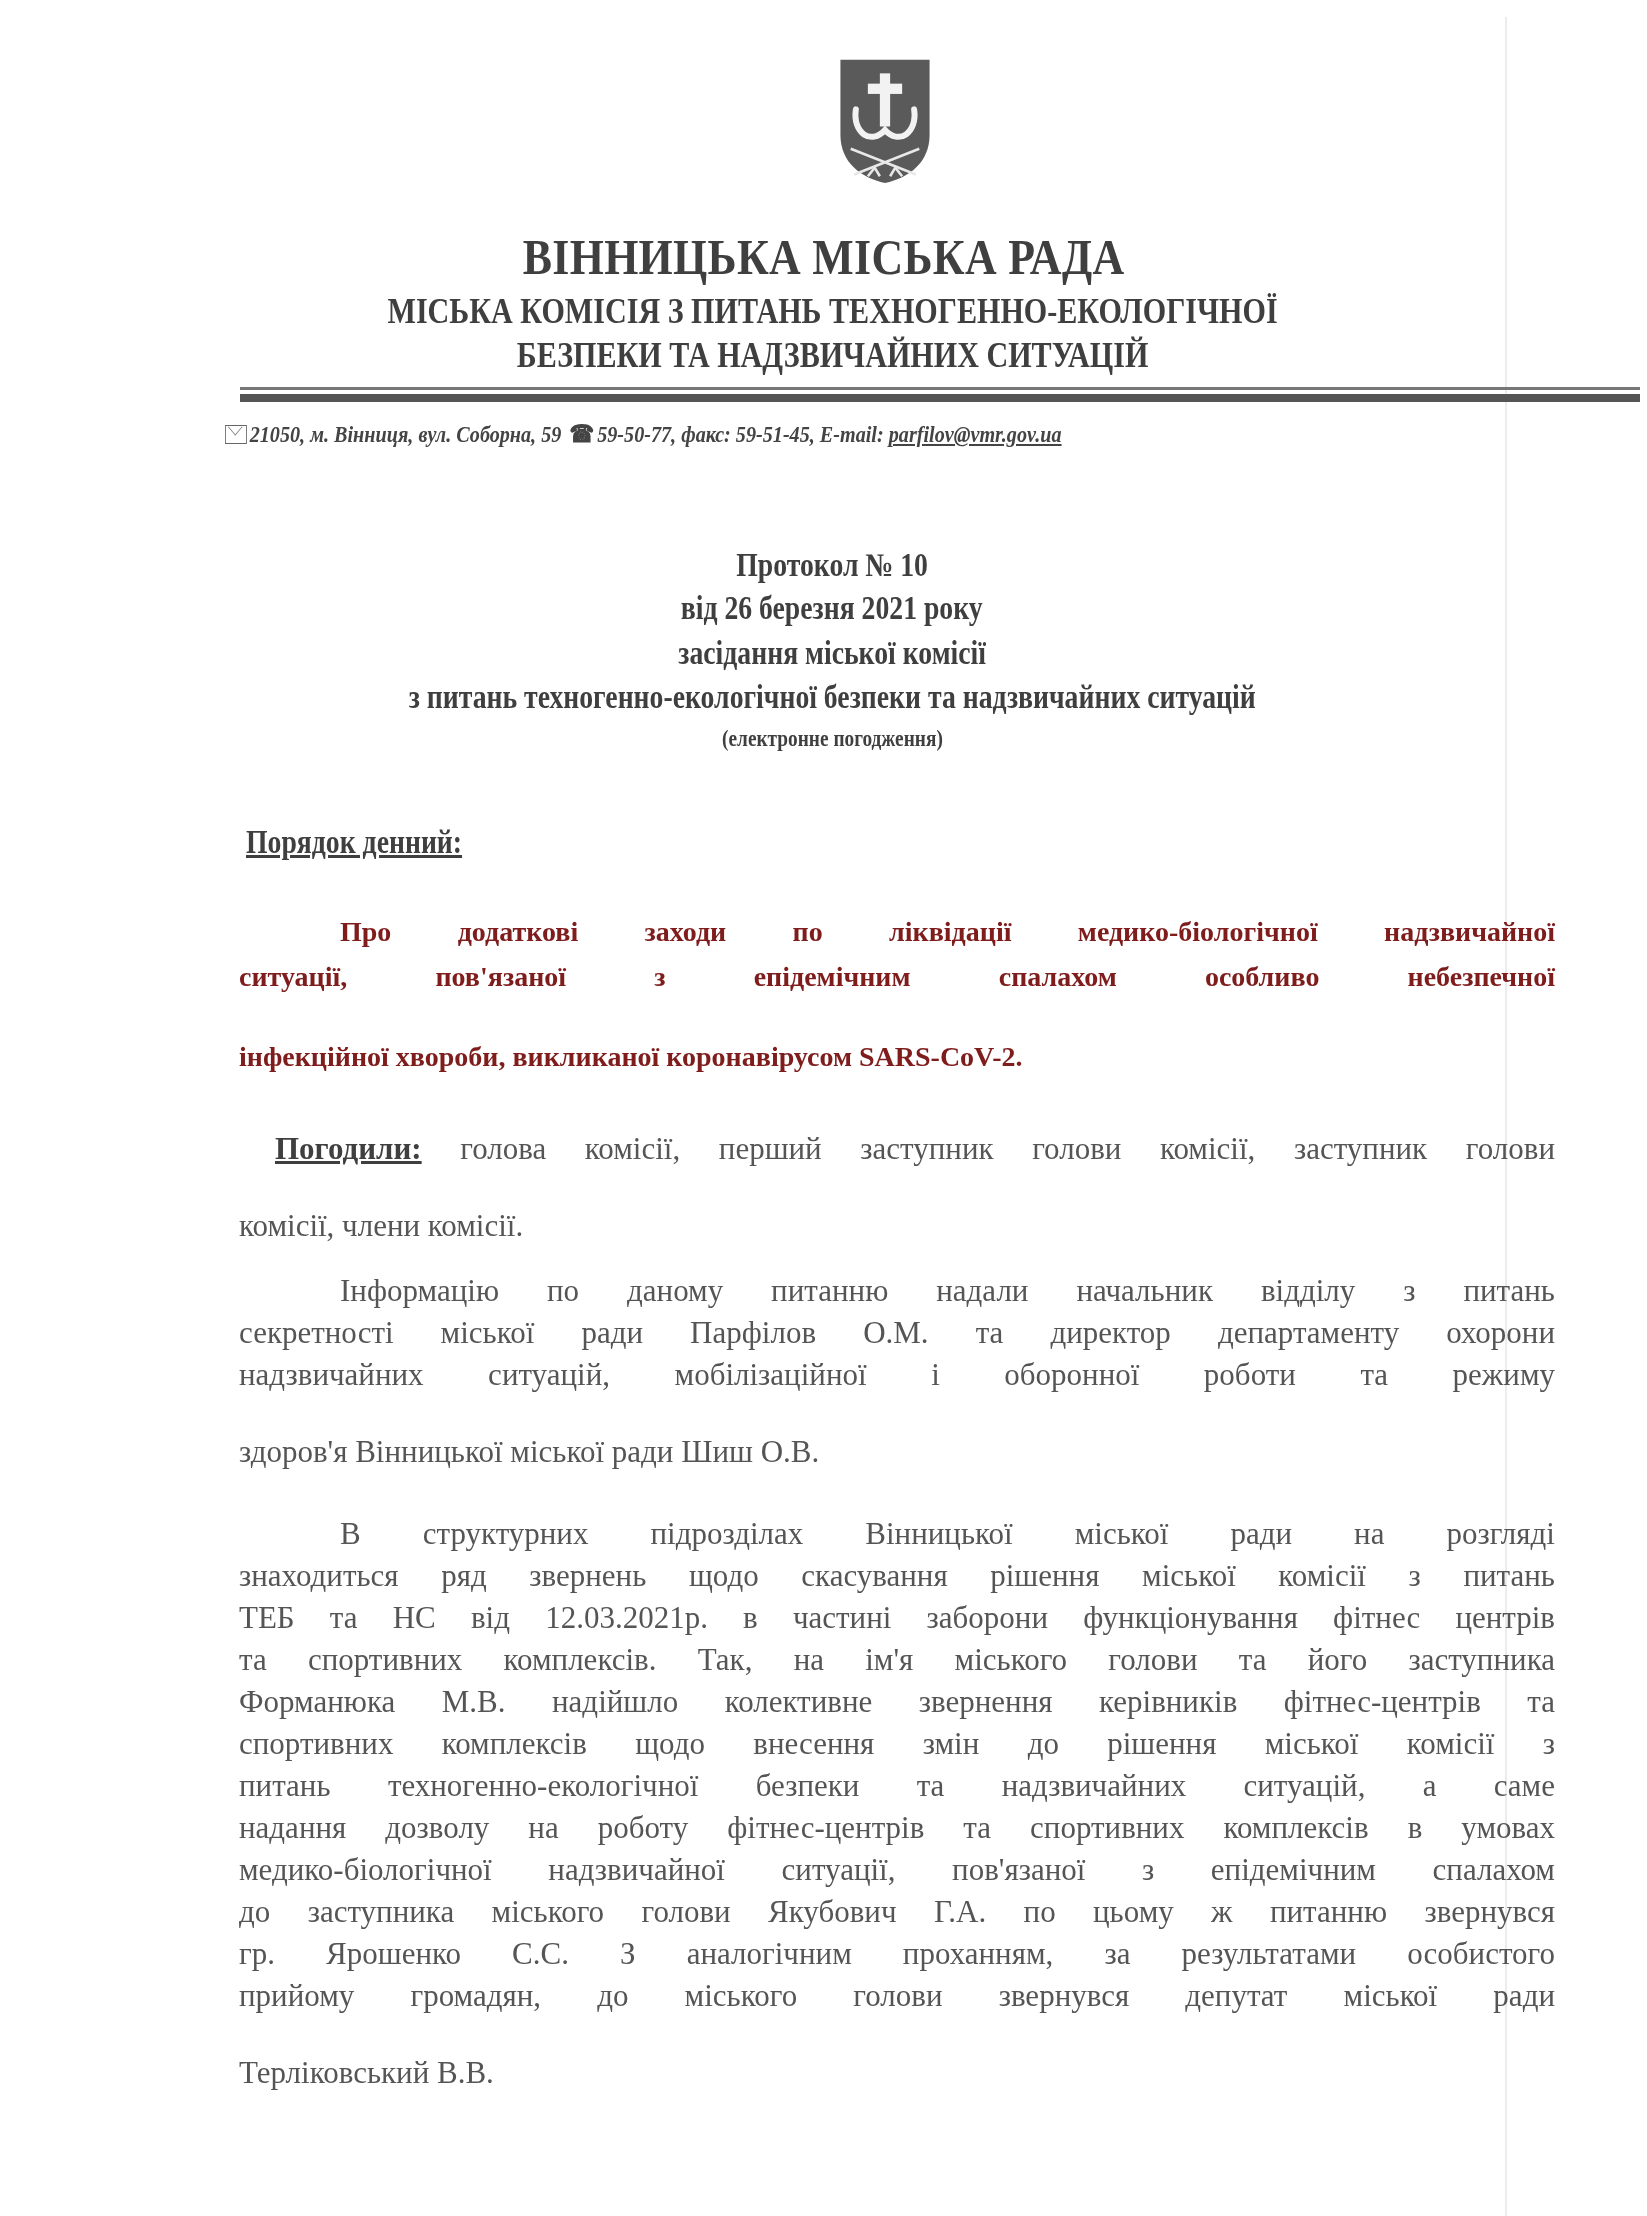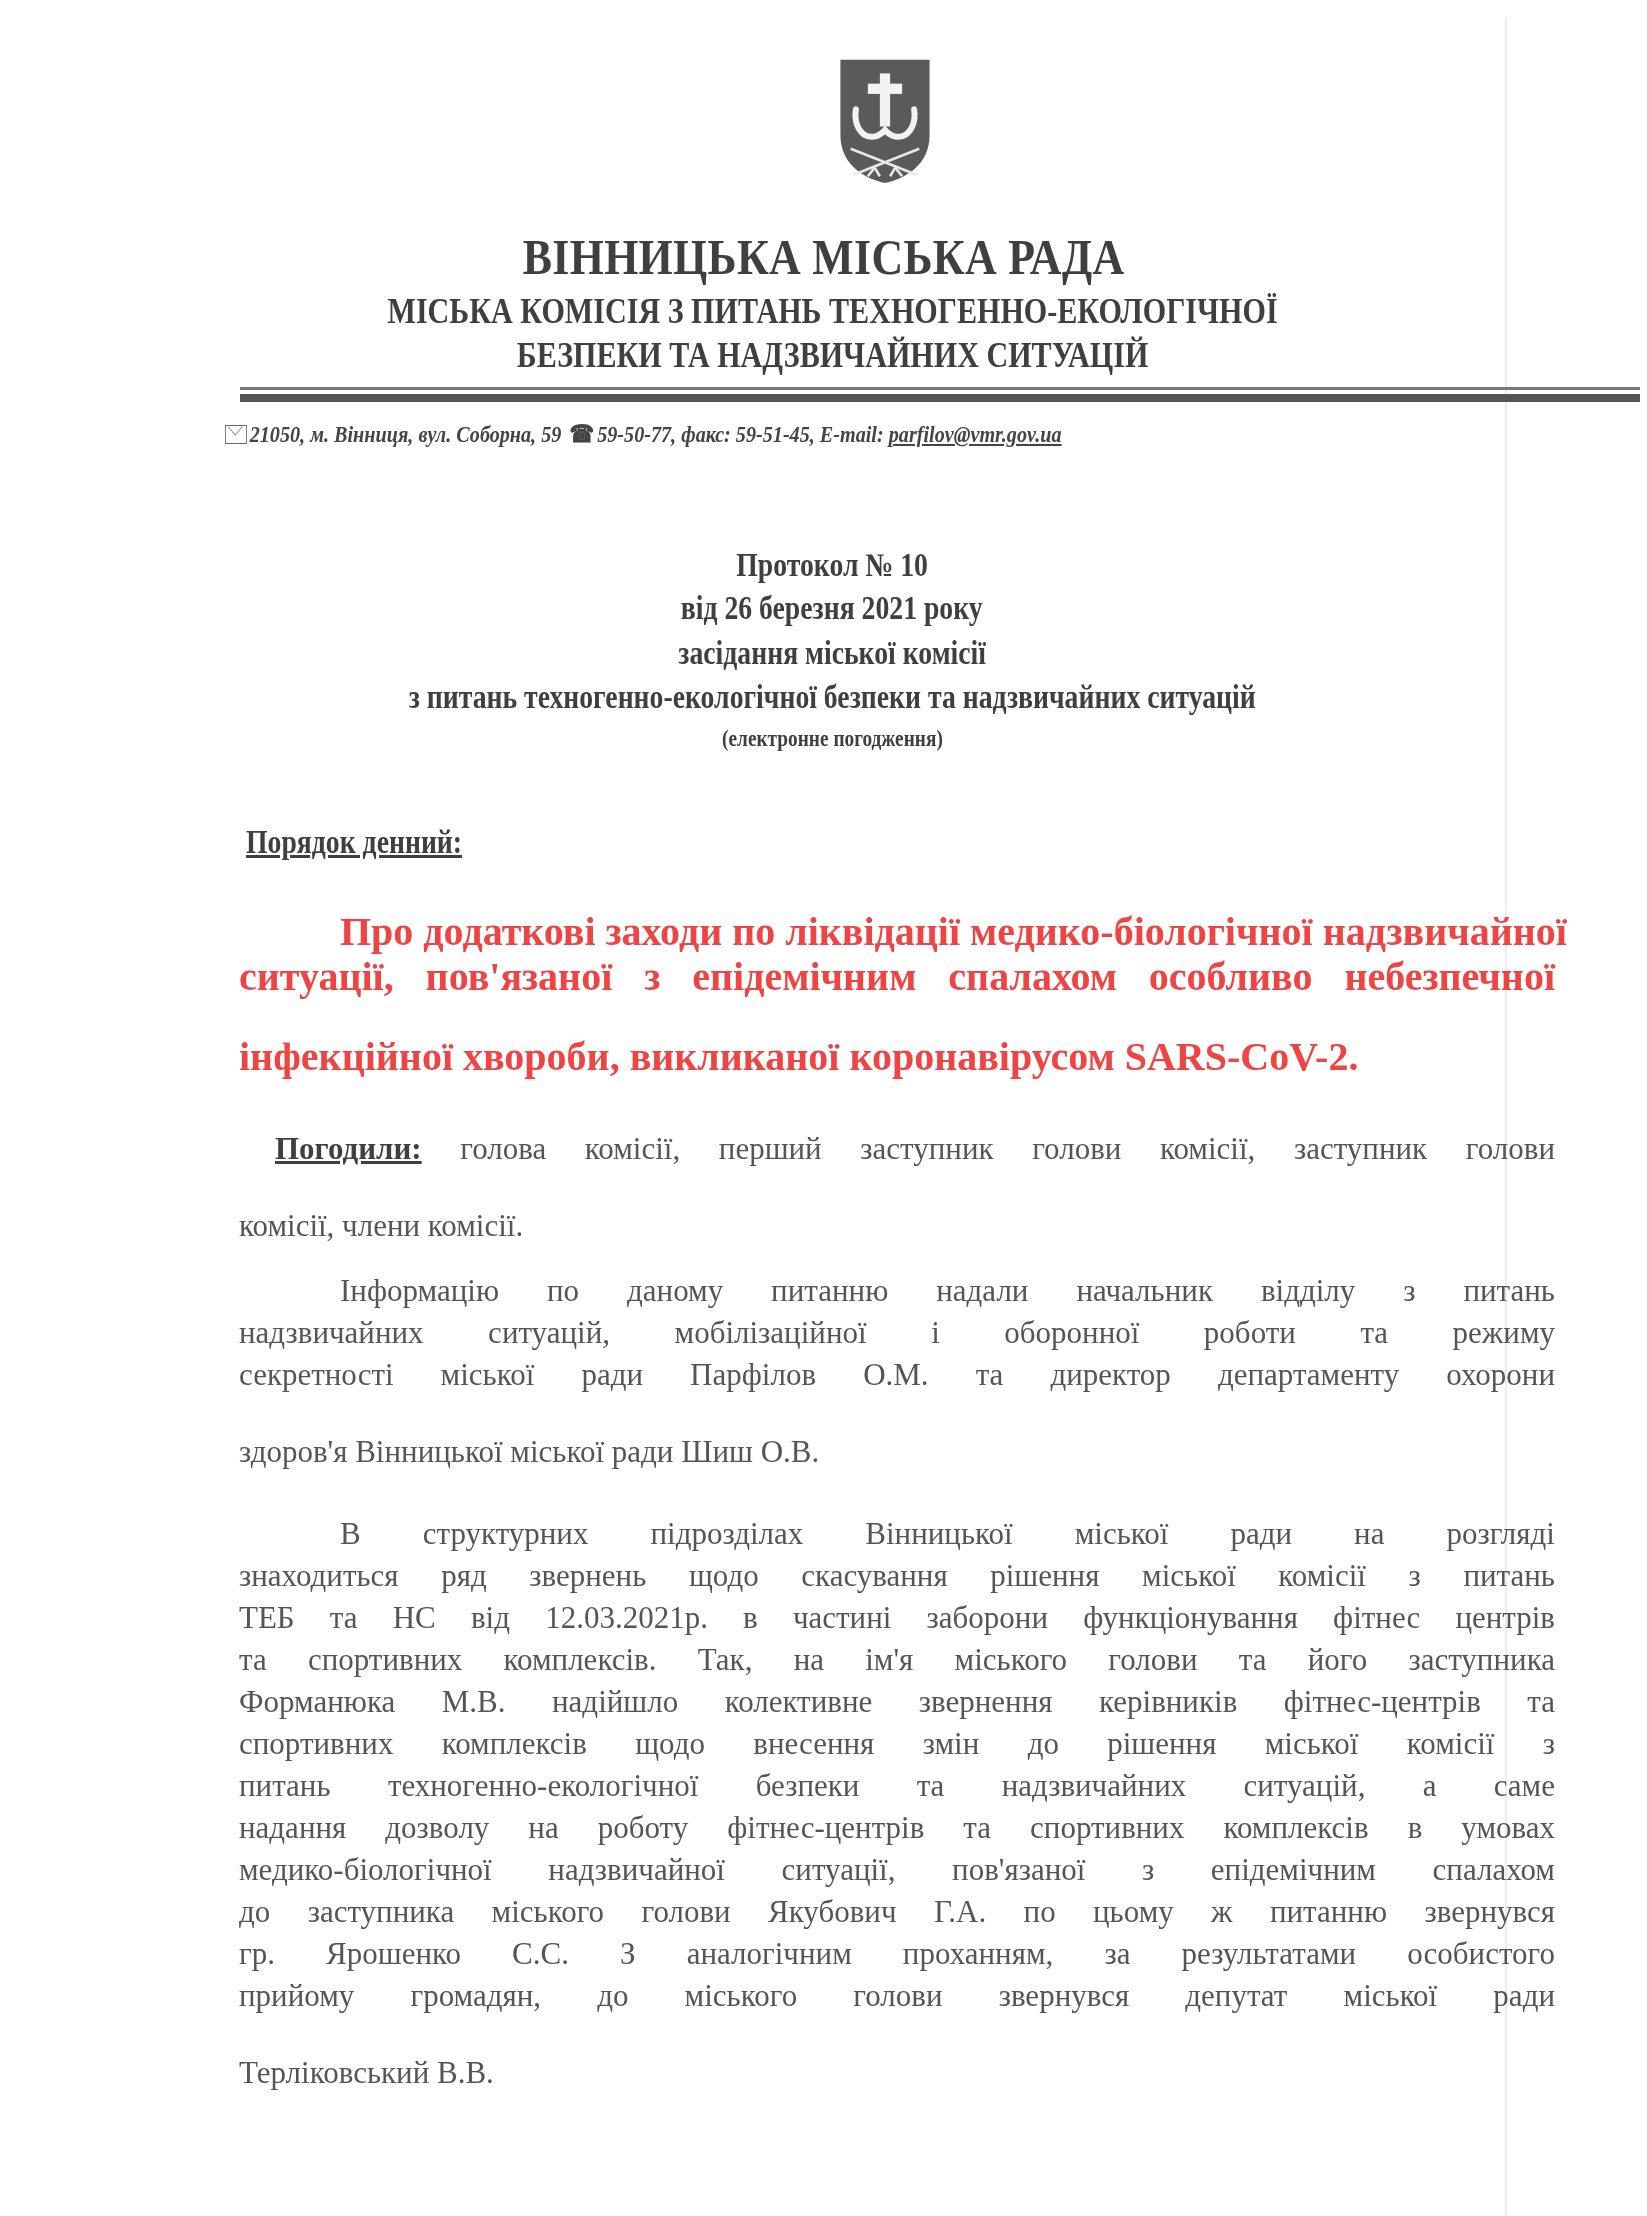--- a/index.html
+++ b/index.html
@@ -32,21 +32,21 @@
   .proto-sub2  { top: 662px; font-size: 33px; left: 8.6px; }
   .proto-sub3  { top: 709px; font-size: 23px; left: 8.6px; }
   .center-line span { display: inline-block; transform: scaleX(0.84); }
 
   .agenda-label { position: absolute; left: 246px; top: 807px; font-size: 33px; font-weight: bold; text-decoration: underline; color: #3f3f3f;
                   transform: scaleX(0.84); transform-origin: 0 0; white-space: nowrap; }
 
   .para { position: absolute; left: 239px; width: 1316px; text-align: justify; text-align-last: left; color: #555; }
   .para .ln { display: block; white-space: nowrap; text-align: justify; text-align-last: justify; }
   .para .ln.last { text-align-last: left; margin-top: 35px; }
-  .para.bold { font-weight: bold; color: #ef4444; font-size: 40px; line-height: 45px; }
+  .para.bold { font-weight: bold; color: #7f1d1d; font-size: 28px; line-height: 45px; }
   .para.body { font-size: 31px; line-height: 42px; }
   .para .indent { padding-left: 101px; }
 
   .agenda-text { top: 892px; }
   .agreed { top: 1111px; }
   .agreed .lbl { font-weight: bold; text-decoration: underline; color: #3f3f3f; margin-left: 36px; }
   .info { top: 1253px; }
   .details { top: 1496px; }
 </style>
 </head>
@@ -93,22 +93,22 @@
     <span class="ln last">інфекційної хвороби, викликаної коронавірусом SARS-CoV-2.</span>
   </div>
 
   <div class="para body agreed">
     <span class="ln"><span class="lbl">Погодили:</span><span> голова комісії, перший заступник голови комісії, заступник голови</span></span>
     <span class="ln last">комісії, члени комісії.</span>
   </div>
 
   <div class="para body info">
     <span class="ln indent">Інформацію по даному питанню надали начальник відділу з питань</span>
+    <span class="ln">секретності міської ради Парфілов О.М. та директор департаменту охорони</span>
     <span class="ln">надзвичайних ситуацій, мобілізаційної і оборонної роботи та режиму</span>
-    <span class="ln">секретності міської ради Парфілов О.М. та директор департаменту охорони</span>
     <span class="ln last">здоров'я Вінницької міської ради Шиш О.В.</span>
   </div>
 
   <div class="para body details">
     <span class="ln indent">В структурних підрозділах Вінницької міської ради на розгляді</span>
     <span class="ln">знаходиться ряд звернень щодо скасування рішення міської комісії з питань</span>
     <span class="ln">ТЕБ та НС від 12.03.2021р. в частині заборони функціонування фітнес центрів</span>
     <span class="ln">та спортивних комплексів. Так, на ім'я міського голови та його заступника</span>
     <span class="ln">Форманюка М.В. надійшло колективне звернення керівників фітнес-центрів та</span>
     <span class="ln">спортивних комплексів щодо внесення змін до рішення міської комісії з</span>

